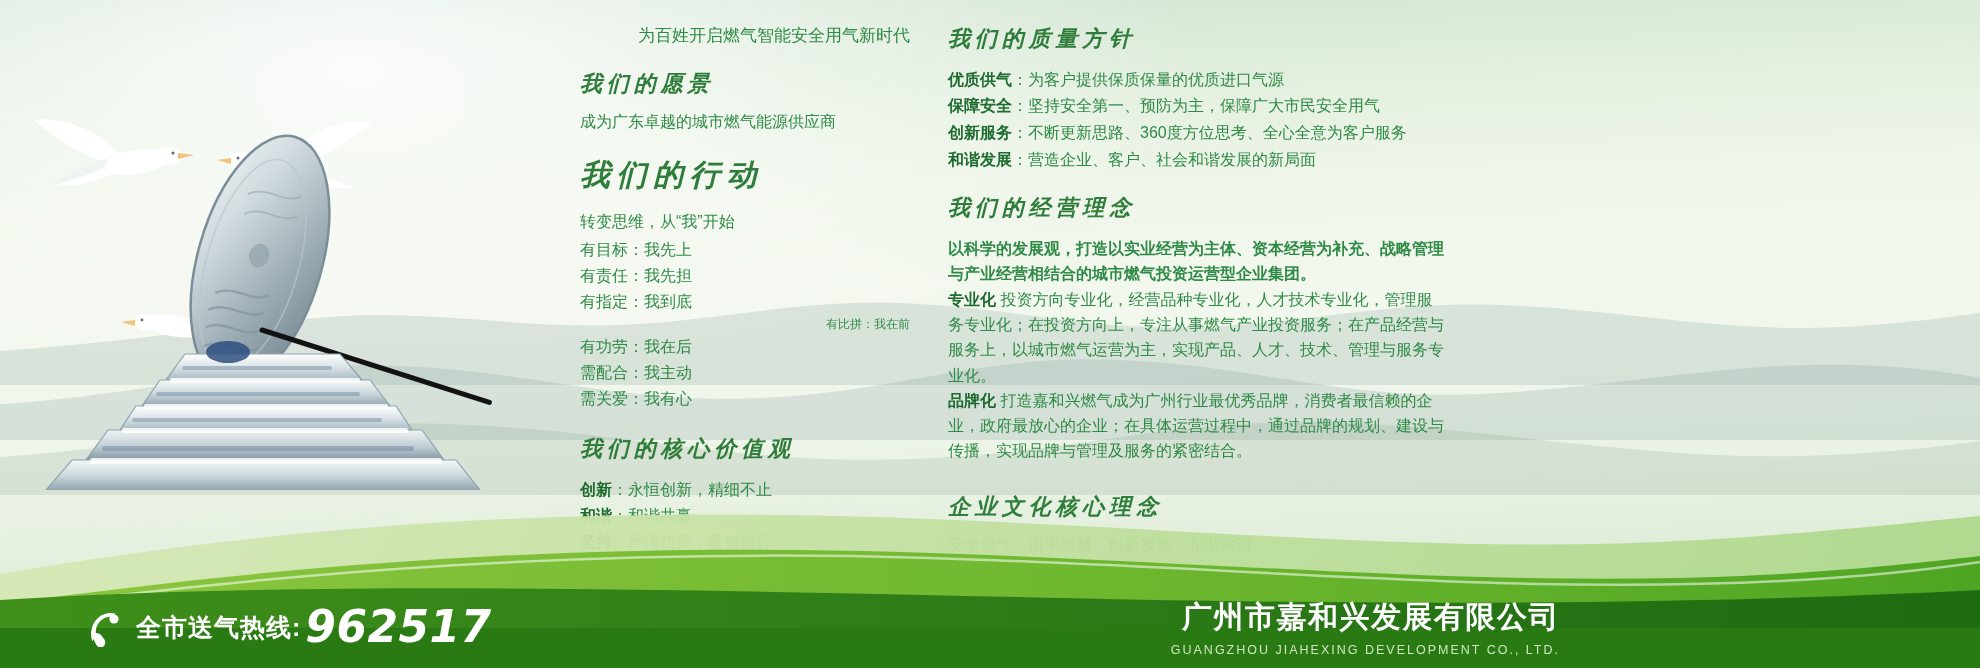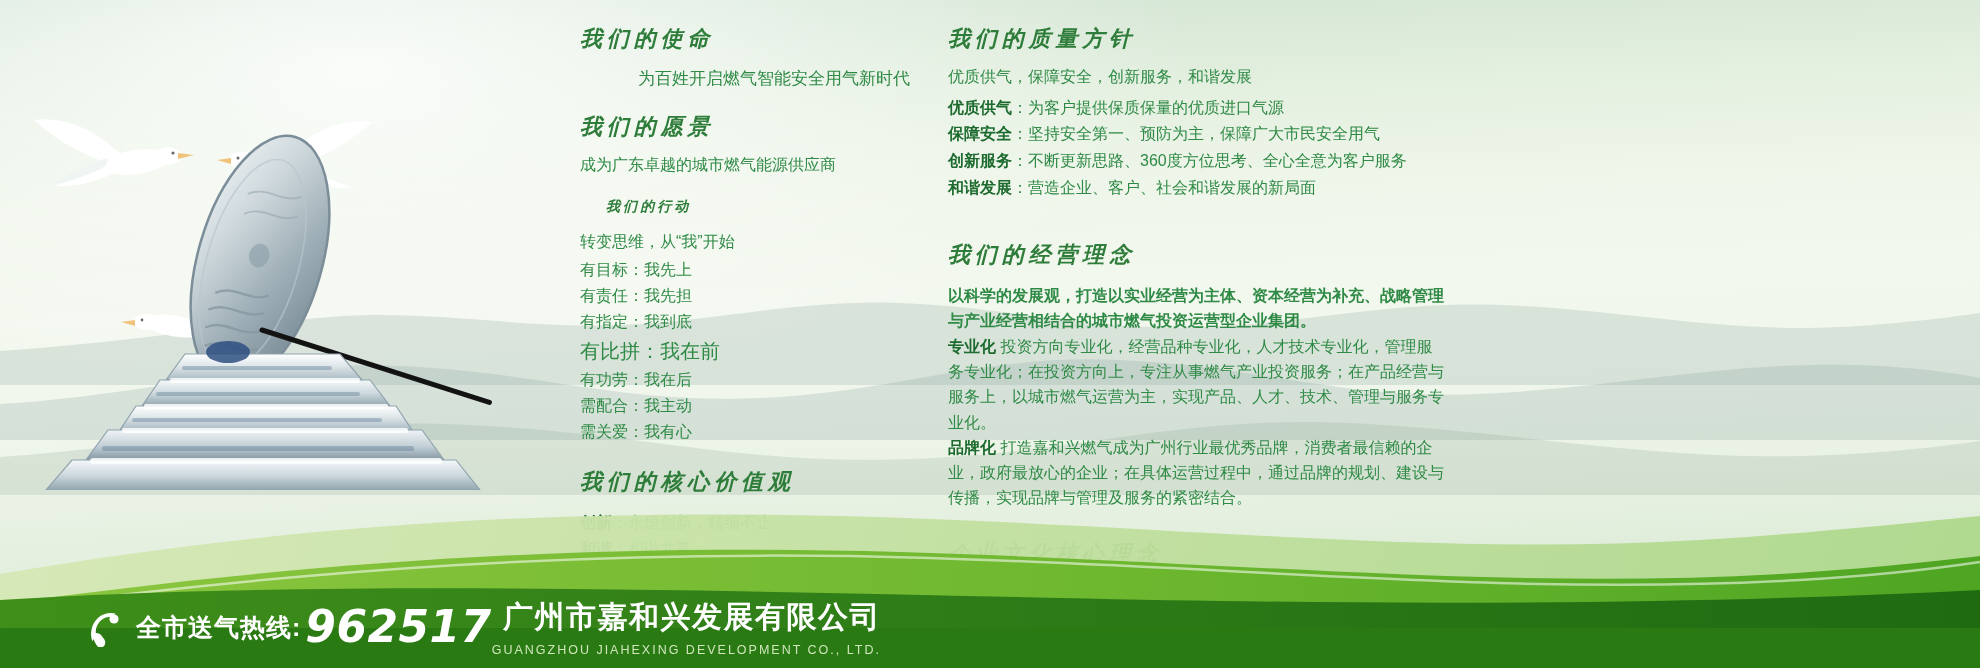--- a/index.html
+++ b/index.html
@@ -56,21 +56,21 @@
   }
   .body-par {
     color:#2f8a46;
   }
   .lead { font-weight:bold; color:#1d6b2e; }
 
   
   #footer-band { position:absolute; left:0; bottom:0; width:1980px; height:190px; pointer-events:none; }
   #footer-content {
     position:absolute; left:0; bottom:0; width:1600px; height:82px;
-    display:flex; align-items:center; justify-content:flex-start;
+    display:flex; align-items:center; justify-content:space-between;
   }
   #hotline { display:flex; align-items:center; padding-left:84px; }
   #hotline-label {
     color:#ffffff; font-size:25px; font-weight:bold;
     letter-spacing:0.04em; margin-left:12px;
   }
   #hotline-number {
     color:#ffffff;
     font-family:"DejaVu Sans", sans-serif;
     font-size:44px; font-weight:bold; font-style:italic;
@@ -227,58 +227,56 @@
         </g>
       </g>
 
       <ellipse cx="218" cy="222" rx="22" ry="11" fill="#2d4f80" opacity="0.85"></ellipse>
     </svg>
   </div>
 
   <div class="col" style="left:580px; top:24px; width:330px;">
 
     <div style="margin-bottom:22px;">
-      <div class="script-head" style="font-size:22px; margin-bottom:13px;">我们的使命</div>
       <div class="body-line" style="font-size:17px;text-align:right;">为百姓开启燃气智能安全用气新时代</div>
     </div>
 
     <div style="margin-bottom:22px;">
       <div class="script-head" style="font-size:22px; margin-bottom:13px;">我们的愿景</div>
       <div class="body-line" style="font-size:16px;">成为广东卓越的城市燃气能源供应商</div>
     </div>
 
     <div style="margin-bottom:22px;">
-      <div class="script-head" style="font-size:14px; margin-bottom:13px;margin-left:26px;">我们的行动</div>
+      <div class="script-head" style="font-size:30px; margin-bottom:13px;">我们的行动</div>
       <div id="action-lines">
           <div class="body-line" style="font-size: 16px; line-height: 1.62; margin-bottom: 2px;">转变思维，从“我”开始</div>
           <div class="body-line" style="font-size: 16px; line-height: 1.62;">有目标：我先上</div>
           <div class="body-line" style="font-size: 16px; line-height: 1.62;">有责任：我先担</div>
           <div class="body-line" style="font-size: 16px; line-height: 1.62;">有指定：我到底</div>
-          <div class="body-line" style="font-size: 20px; line-height: 1.62;">有比拼：我在前</div>
+          <div class="body-line" style="font-size: 12px; line-height: 1.62; text-align: right;">有比拼：我在前</div>
           <div class="body-line" style="font-size: 16px; line-height: 1.62;">有功劳：我在后</div>
           <div class="body-line" style="font-size: 16px; line-height: 1.62;">需配合：我主动</div>
           <div class="body-line" style="font-size: 16px; line-height: 1.62;">需关爱：我有心</div>
         </div>
     </div>
 
     <div>
       <div class="script-head" style="font-size:22px; margin-bottom:13px;">我们的核心价值观</div>
       <div id="core-values-items">
           <div class="body-par" style="font-size: 16px; line-height: 1.62;"><span class="lead">创新</span>：永恒创新，精细不止</div>
           <div class="body-par" style="font-size: 16px; line-height: 1.62;"><span class="lead">和谐</span>：和谐共赢</div>
           <div class="body-par" style="font-size: 16px; line-height: 1.62;"><span class="lead">坚持</span>：严谨负责，坚持前行</div>
         </div>
     </div>
   </div>
 
   <div class="col" style="left:948px; top:24px; width:500px;">
 
-    <div style="margin-bottom:39px;">
+    <div style="margin-bottom:20px;">
       <div class="script-head" style="font-size:22px; margin-bottom:13px;">我们的质量方针</div>
-      <div class="body-line" style="font-size:16px; margin-bottom:7px;">优质供气，保障安全，创新服务，和谐发展</div>
       <div id="quality-items">
           <div class="body-par" style="font-size: 16px; line-height: 1.66;"><span class="lead">优质供气</span>：为客户提供保质保量的优质进口气源</div>
           <div class="body-par" style="font-size: 16px; line-height: 1.66; font-family: Liberation Mono, monospace;"><span class="lead">保障安全</span>：坚持安全第一、预防为主，保障广大市民安全用气</div>
           <div class="body-par" style="font-size: 16px; line-height: 1.66;"><span class="lead">创新服务</span>：不断更新思路、360度方位思考、全心全意为客户服务</div>
           <div class="body-par" style="font-size: 16px; line-height: 1.66;"><span class="lead">和谐发展</span>：营造企业、客户、社会和谐发展的新局面</div>
         </div>
     </div>
 
     <div style="margin-bottom:28px;">
       <div class="script-head" style="font-size:22px; margin-bottom:13px;">我们的经营理念</div>

